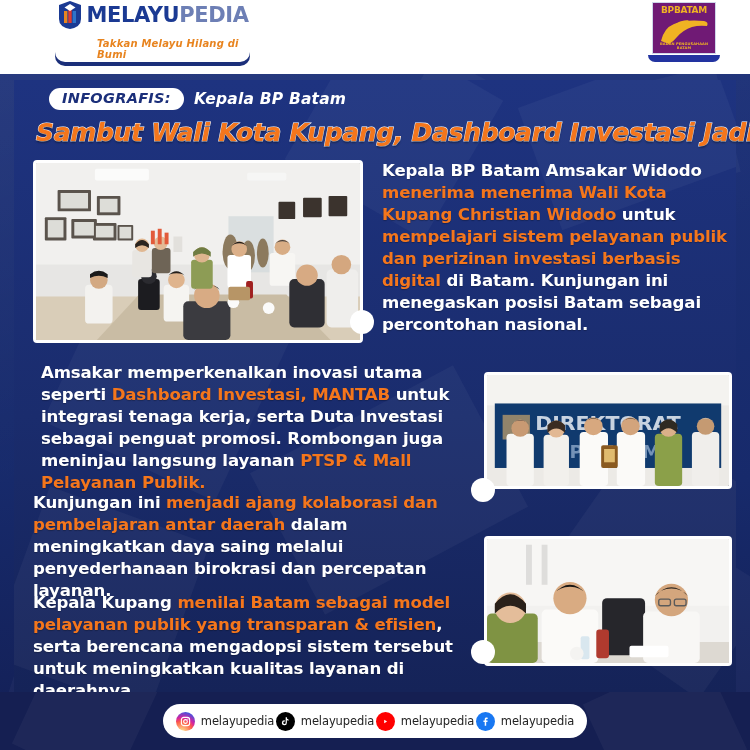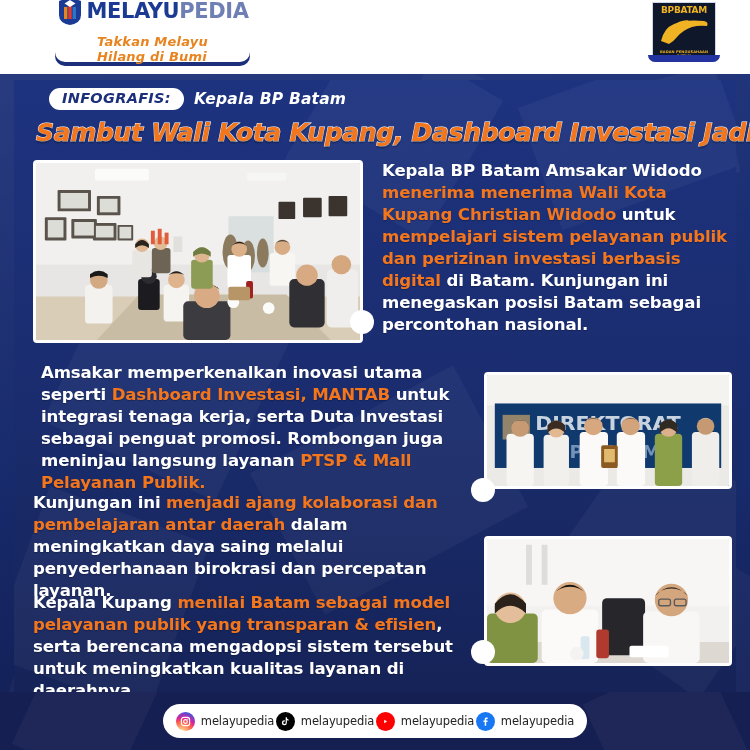--- a/index.html
+++ b/index.html
@@ -53,39 +53,39 @@
   .logo-mark svg { display:block; }
   .logo-word {
     font-size: 21px;
     font-weight: bold;
     letter-spacing: -0.4px;
     line-height: 1;
   }
   .logo-word .m { color: #1b3a93; }
   .logo-word .p { color: #6d7fb5; }
   .logo-tag {
-    font-size: 13px;
+    font-size: 10px;
     font-style: italic;
     font-weight: bold;
     color: #e8841f;
     letter-spacing: 0.2px;
     margin-top: 8px;
     margin-left: 42px;
   }
 
   .bp-logo {
     position: absolute;
     right: 30px; top: 2px;
     width: 72px; height: 60px;
   }
   .bp-plate {
     position: absolute;
     left: 4px; top: 0;
-    width: 64px; height: 60px;
-    background: #0f172a;
+    width: 64px; height: 52px;
+    background: #701a75;
     border: 1.5px solid #cfd6ea;
   }
   .bp-text {
     position: absolute;
     top: 2px; left: 0; right: 0;
     text-align: center;
     font-size: 9px;
     font-weight: bold;
     color: #f0b323;
     letter-spacing: -0.3px;

